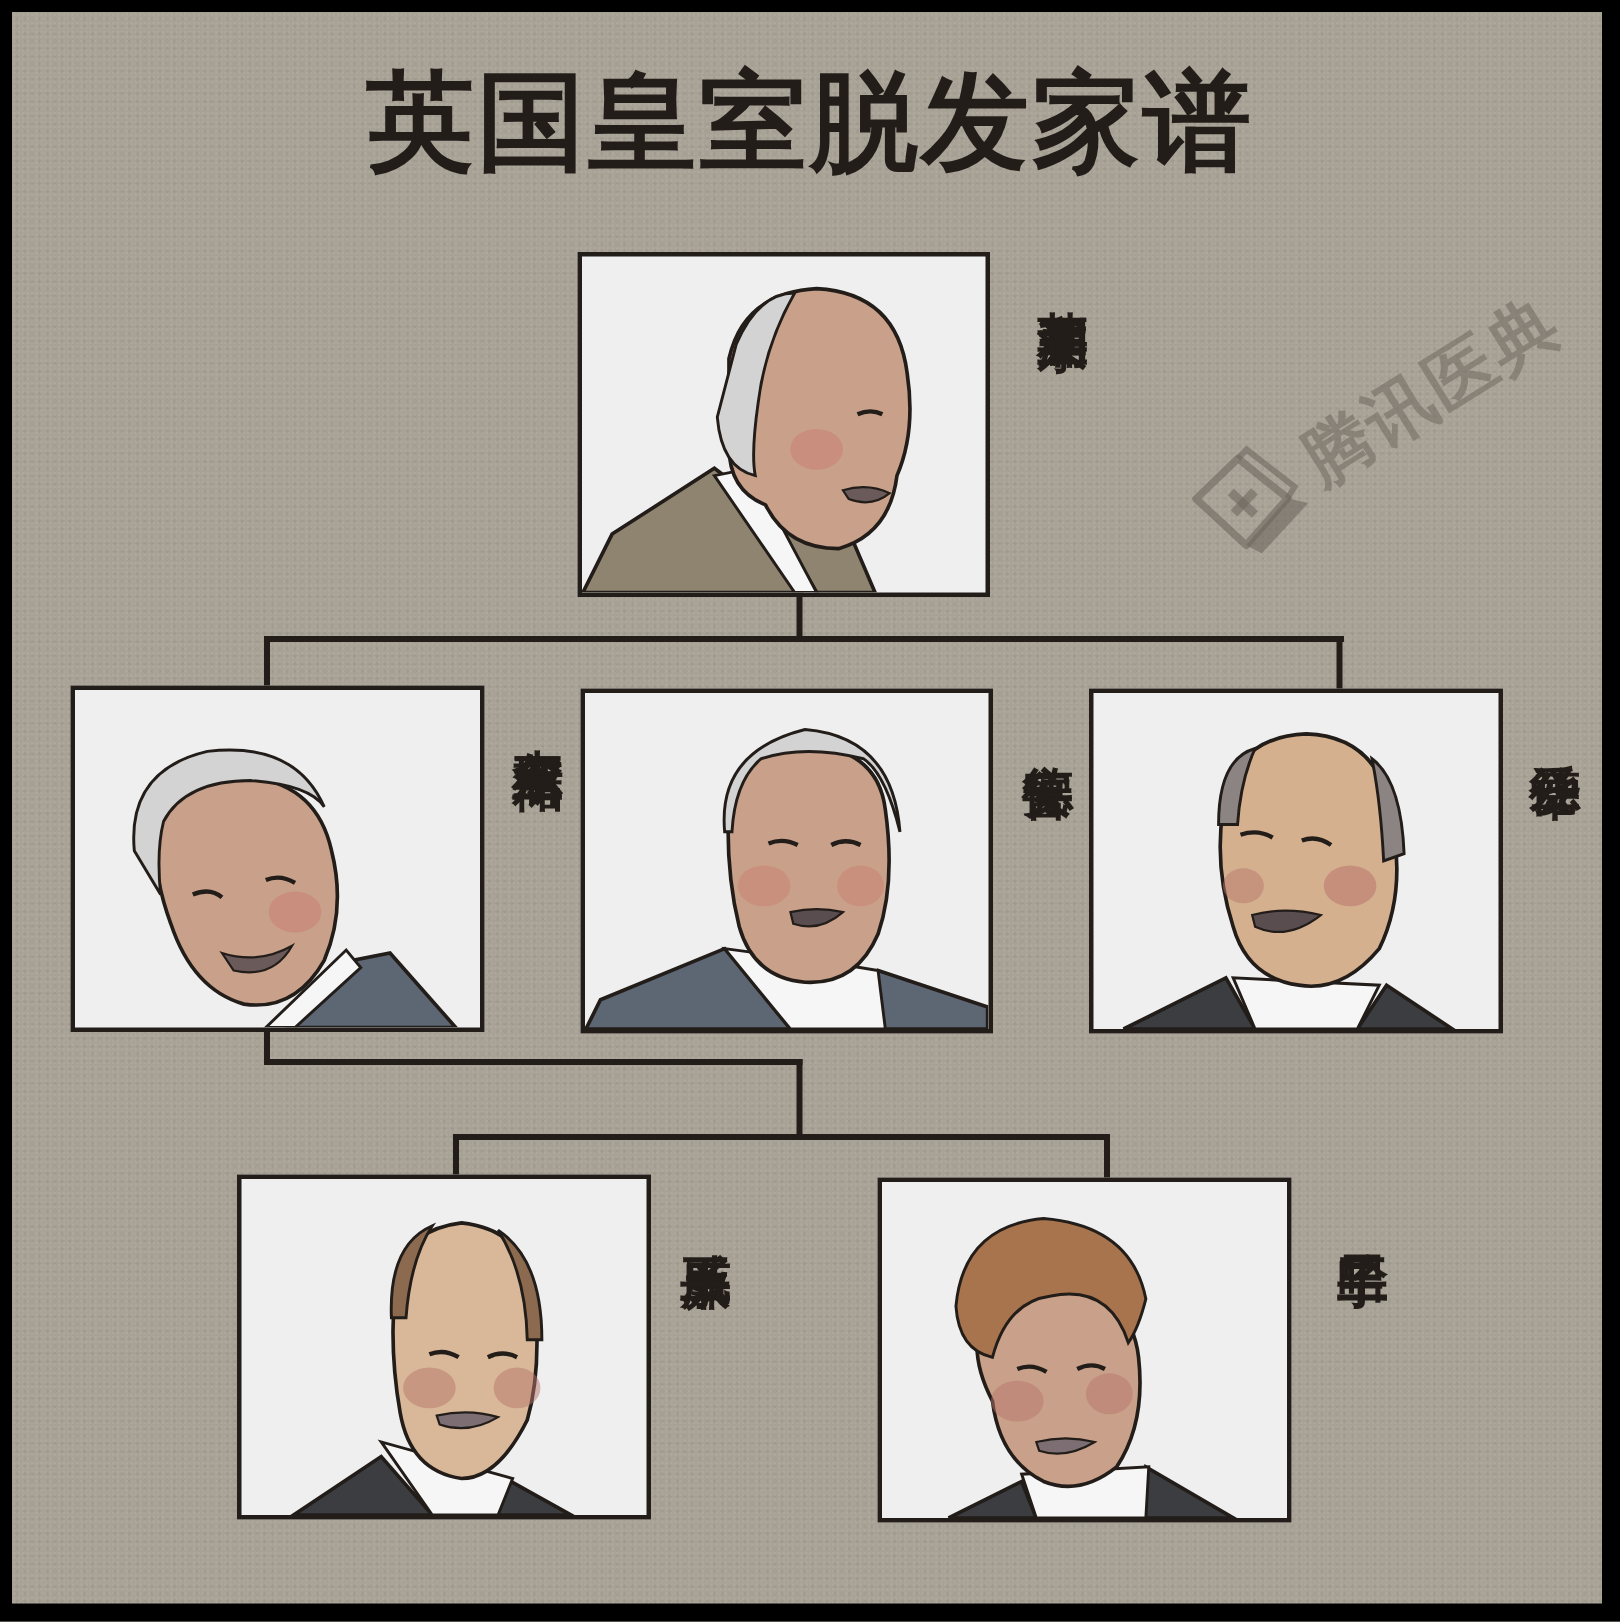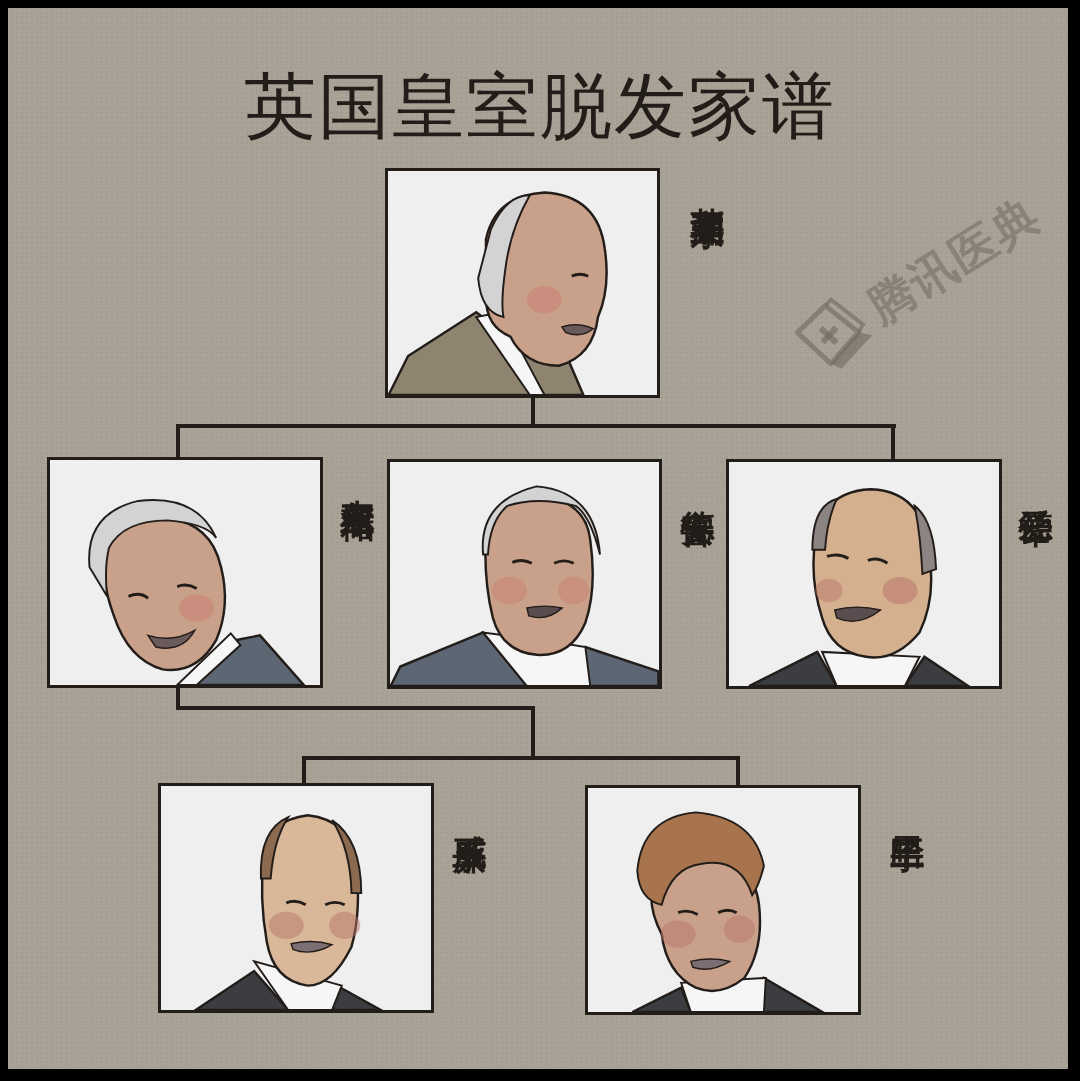--- a/index.html
+++ b/index.html
@@ -11,22 +11,22 @@
   .canvas {
     position: absolute; left: 8px; top: 8px; width: 1060px; height: 1061px;
     background: #a8a296;
     background-image:
       radial-gradient(rgba(255,255,255,0.06) 1px, transparent 1px),
       radial-gradient(rgba(0,0,0,0.05) 1px, transparent 1px);
     background-size: 3px 3px, 5px 5px;
     background-position: 0 0, 1px 2px;
   }
   .title {
-    position: absolute; left: 0; top: 61px; width: 1080px;
-    text-align: center; font-size: 72px; font-weight: normal;
+    position: absolute; left: 0; top: 36px; width: 1080px;
+    text-align: center; font-size: 72px; font-weight: bold;
     color: #231d1a; letter-spacing: 2px; line-height: 90px;
   }
   .line { position: absolute; background: #231d1a; }
   .portrait {
     position: absolute; background: #efeff0;
     border: 3px solid #231d1a; box-sizing: border-box; overflow: hidden;
   }
   .portrait svg { position: absolute; left: 0; top: 0; width: 100%; height: 100%; }
   .name {
     position: absolute; width: 44px;

